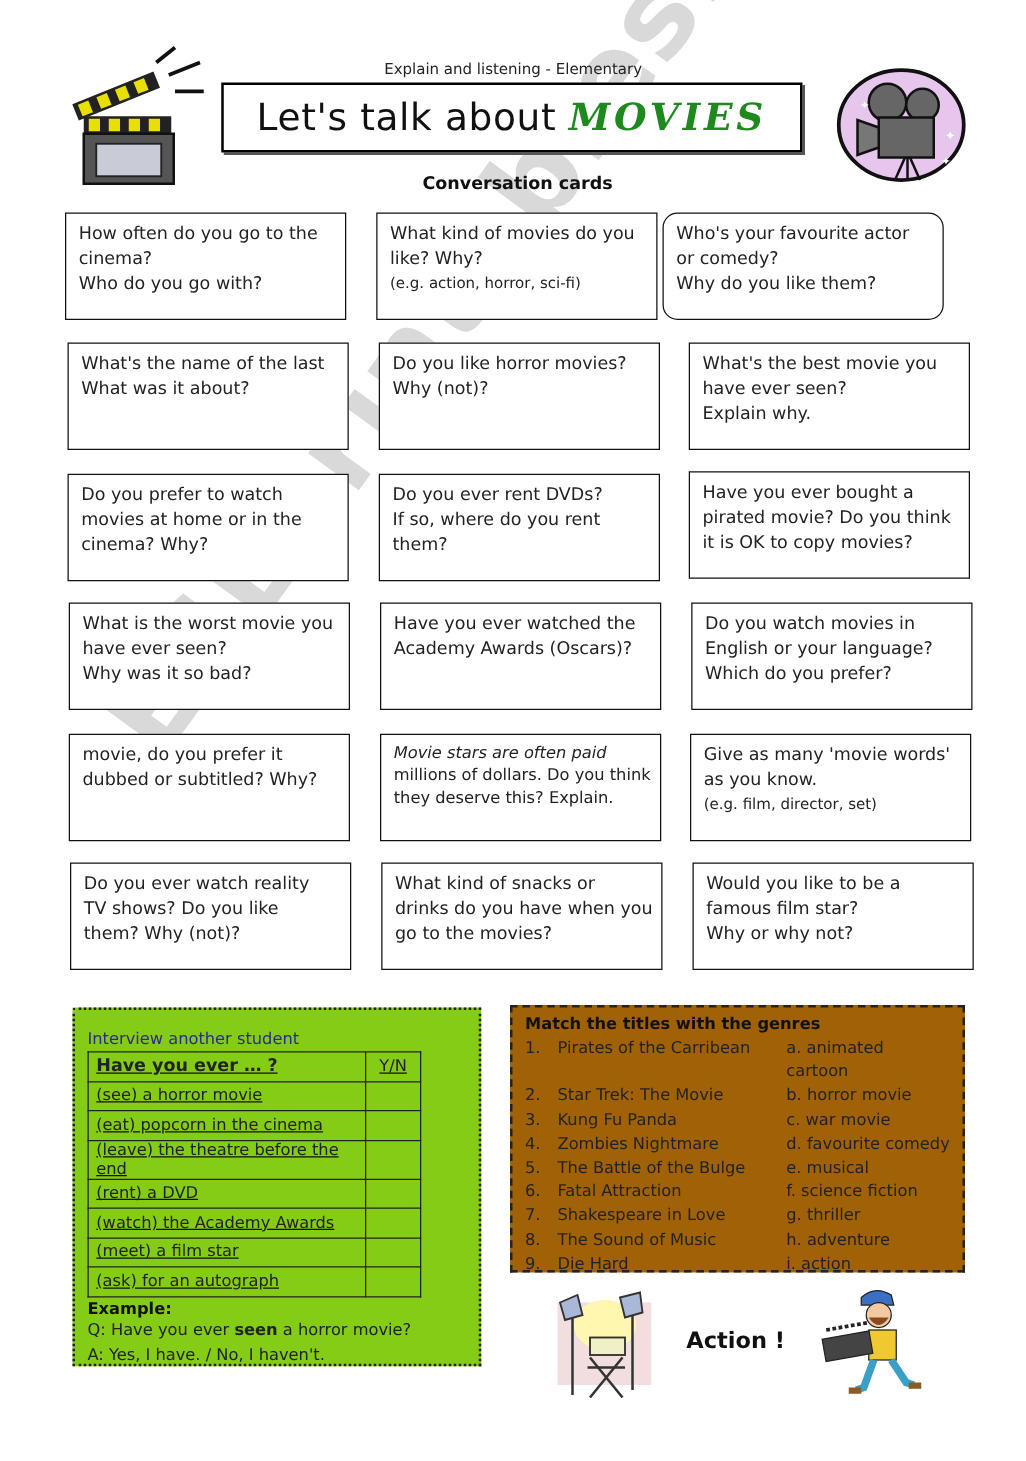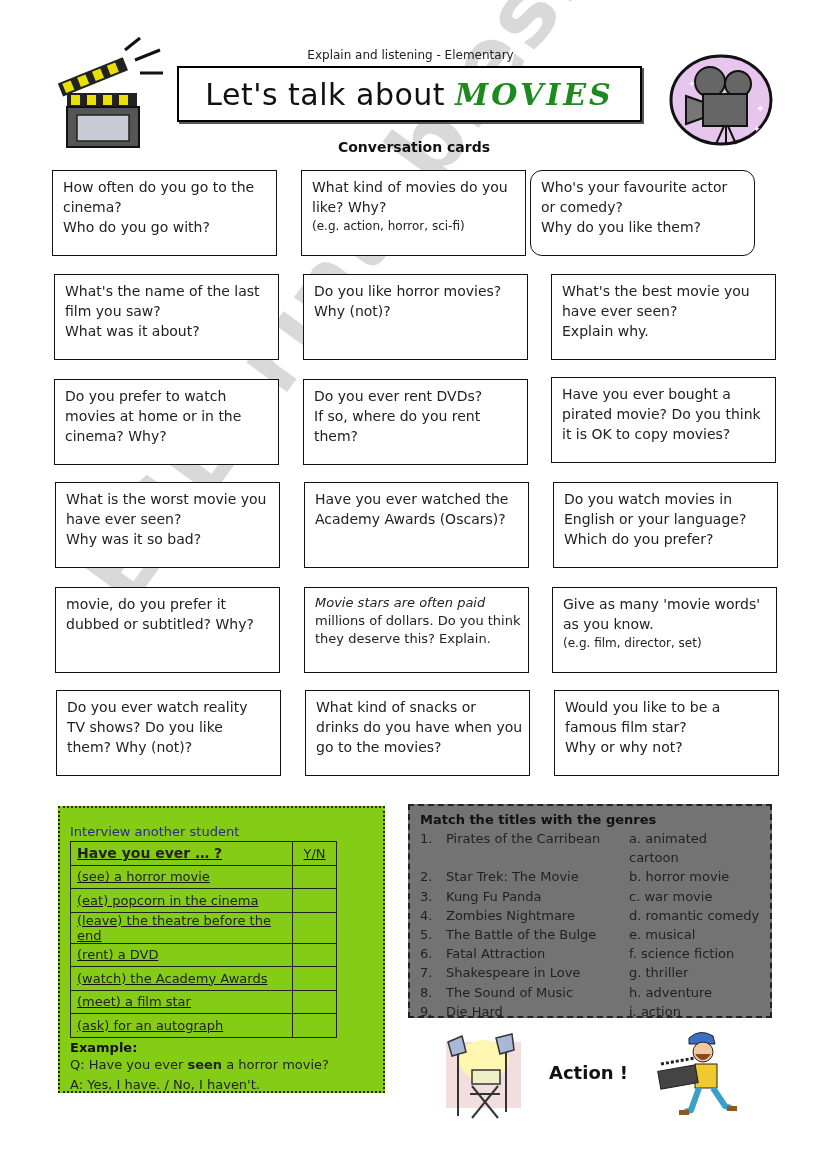--- a/index.html
+++ b/index.html
@@ -28,21 +28,21 @@
   .interview-title { font-size: 13px; color: #2a2a90; margin-bottom: 2px; }
   table.iv { border-collapse: collapse; width: 267px; margin-left: 0; text-decoration: underline; }
   table.iv td, table.iv th { border: 1px solid #222; font-size: 13px; height: 23.5px; padding: 0 6px; text-align: left; font-weight: normal; color: #222; }
   table.iv th.h1 { font-weight: bold; font-size: 14px; }
   table.iv th.h2 { width: 44px; text-align: center; }
   .example-label { font-weight: bold; font-size: 13px; margin-top: 2px; }
   .example-line { font-size: 13px; line-height: 20px; color: #222; }
   .example-line b { font-weight: bold; }
 
   
-  .match { left: 408px; top: 804px; width: 364px; height: 214px; background: #737373; border: 2px dashed #222; padding: 6px 10px; }
+  .match { left: 408px; top: 804px; width: 364px; height: 214px; background: #a16207; border: 2px dashed #222; padding: 6px 10px; }
   .match-title { font-weight: bold; font-size: 13px; margin-bottom: 2px; }
   .match-row { display: flex; font-size: 13px; line-height: 19.2px; color: #222; }
   .match-num { width: 26px; }
   .match-title-col { width: 183px; }
   .match-genre { flex: 1; }
 
   .action-text { left: 549px; top: 1062px; font-size: 18px; font-weight: bold; color: #111; }
 
   
   .watermark { left: 60px; top: 560px; font-size: 92px; font-weight: bold; color: rgba(120,120,120,0.28);
@@ -109,21 +109,20 @@
   <div class="card-line small">(e.g. action, horror, sci-fi)</div>
 </div>
 <div class="card" style="left:530px;top:170px;border-radius:12px;">
   <div class="card-line">Who's your favourite actor</div>
   <div class="card-line">or comedy?</div>
   <div class="card-line">Why do you like them?</div>
 </div>
 
 <div class="card" style="left:54px;top:274px;">
   <div class="card-line">What's the name of the last</div>
-  <div class="card-line">film you saw?</div>
   <div class="card-line">What was it about?</div>
 </div>
 <div class="card" style="left:303px;top:274px;">
   <div class="card-line">Do you like horror movies?</div>
   <div class="card-line">Why (not)?</div>
 </div>
 <div class="card" style="left:551px;top:274px;">
   <div class="card-line">What's the best movie you</div>
   <div class="card-line">have ever seen?</div>
   <div class="card-line">Explain why.</div>
@@ -247,21 +246,21 @@
       <span class="match-genre">b. horror movie</span>
     </div>
   <div class="match-row">
       <span class="match-num">3.</span>
       <span class="match-title-col">Kung Fu Panda</span>
       <span class="match-genre">c. war movie</span>
     </div>
   <div class="match-row">
       <span class="match-num">4.</span>
       <span class="match-title-col">Zombies Nightmare</span>
-      <span class="match-genre">d. romantic comedy</span>
+      <span class="match-genre">d. favourite comedy</span>
     </div>
   <div class="match-row">
       <span class="match-num">5.</span>
       <span class="match-title-col">The Battle of the Bulge</span>
       <span class="match-genre">e. musical</span>
     </div>
   <div class="match-row">
       <span class="match-num">6.</span>
       <span class="match-title-col">Fatal Attraction</span>
       <span class="match-genre">f. science fiction</span>

